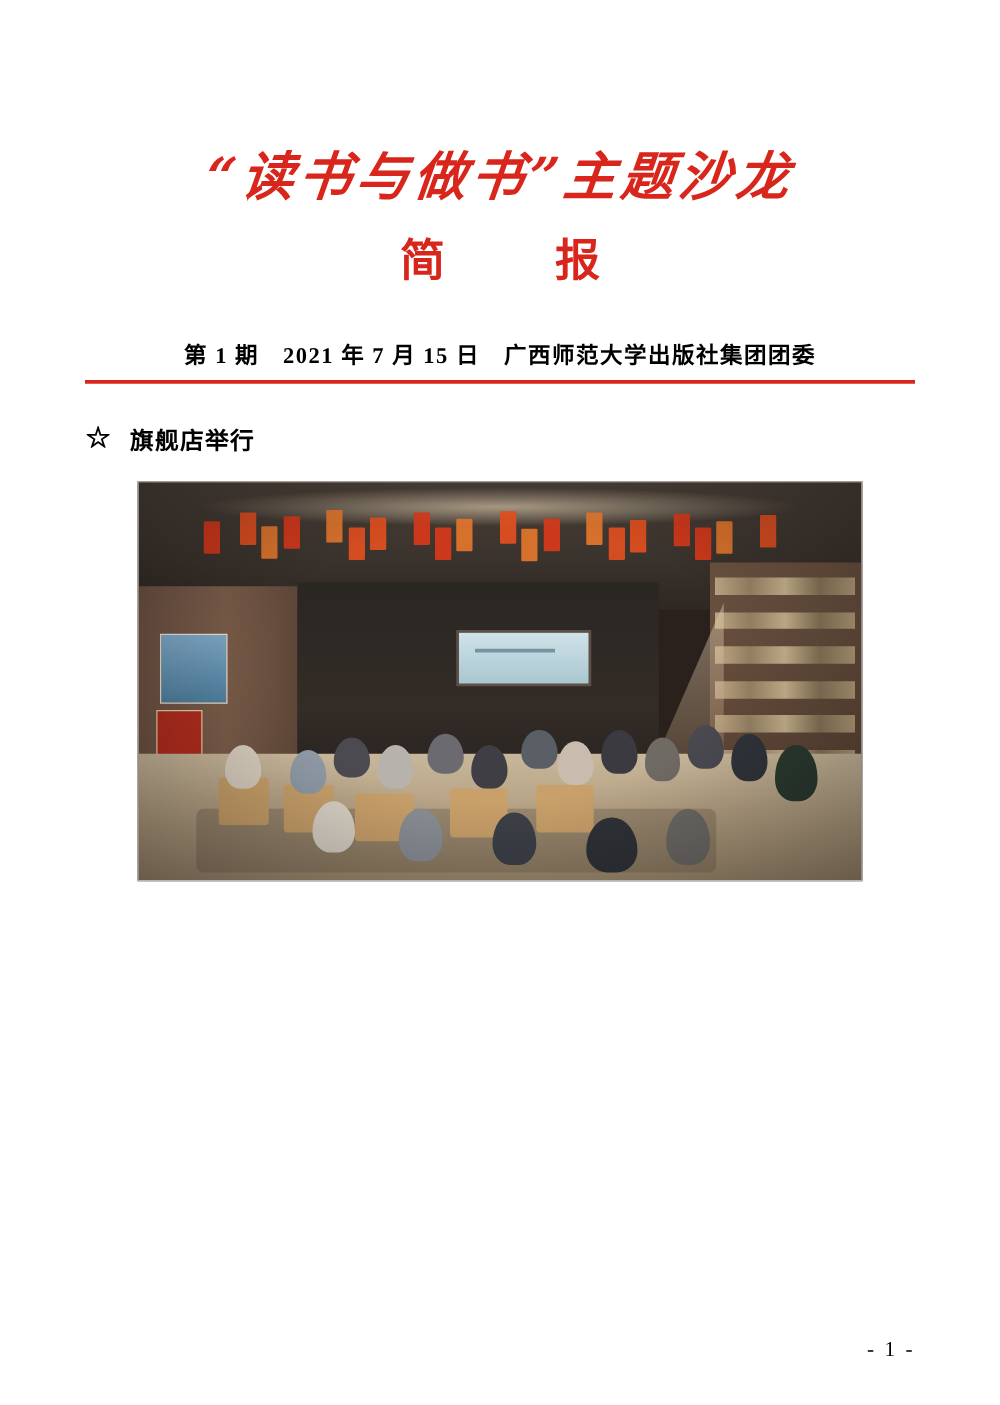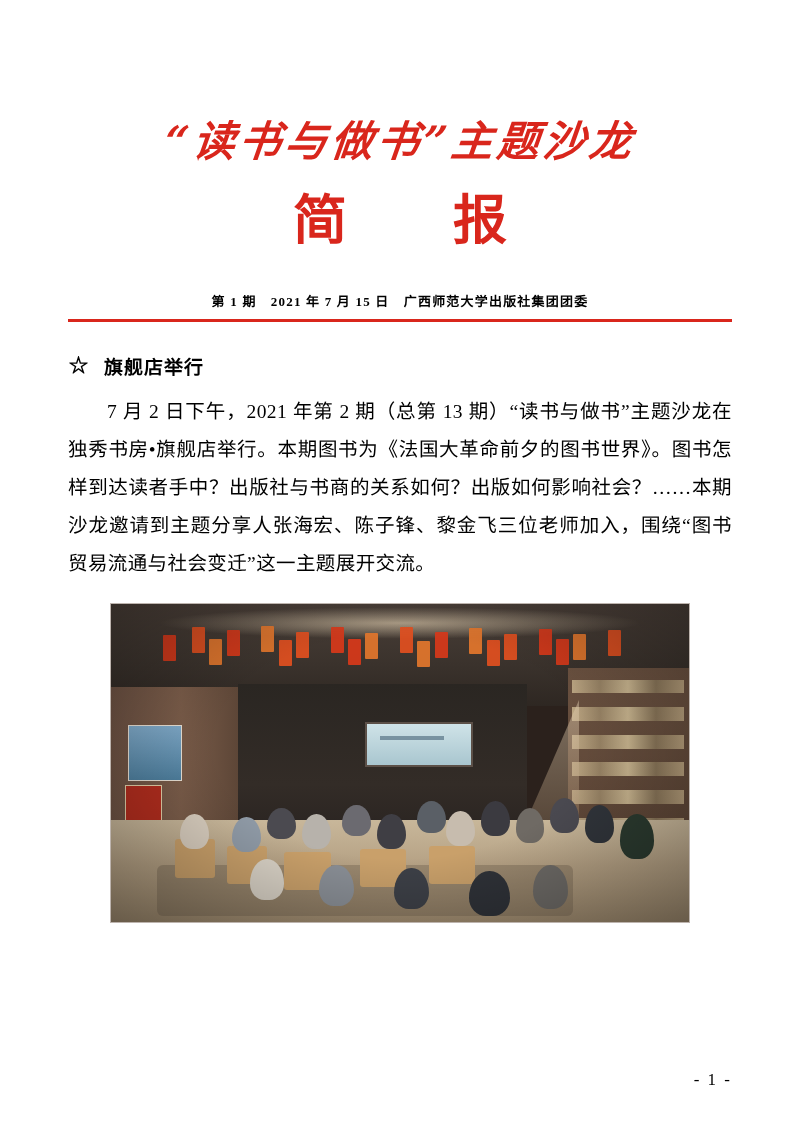--- a/index.html
+++ b/index.html
@@ -35,34 +35,34 @@
     font-weight: bold;
     letter-spacing: 4px;
     font-style: italic;
     line-height: 1.15;
     white-space: nowrap;
     transform: skewX(-6deg);
   }
   .banner-sub {
     color: #d9261c;
     font-family: "DejaVu Serif", "Liberation Serif", serif;
-    font-size: 54px;
+    font-size: 36px;
     font-weight: bold;
     letter-spacing: 26px;
     line-height: 1.2;
     margin-top: 22px;
     padding-left: 26px;
   }
 
   
   .issue-line {
     margin-top: 38px;
     text-align: center;
     font-family: "Liberation Serif", "DejaVu Serif", serif;
-    font-size: 13px;
+    font-size: 18px;
     font-weight: bold;
     letter-spacing: 1.2px;
     white-space: nowrap;
   }
   .issue-rule {
     margin-top: 9px;
     height: 3px;
     background: #d9261c;
     width: 100%;
   }
@@ -220,21 +220,20 @@
   </div>
 
   <div class="issue-line">第 1 期　2021 年 7 月 15 日　广西师范大学出版社集团团委</div>
   <div class="issue-rule"></div>
 
   <div class="section-head">
     <span class="star-icon">☆</span>
     <span>旗舰店举行</span>
   </div>
 
-  <div class="body-text">7 月 2 日下午，2021 年第 2 期（总第 13 期）“读书与做书”主题沙龙在独秀书房•旗舰店举行。本期图书为《法国大革命前夕的图书世界》。图书怎样到达读者手中？出版社与书商的关系如何？出版如何影响社会？……本期沙龙邀请到主题分享人张海宏、陈子锋、黎金飞三位老师加入，围绕“图书贸易流通与社会变迁”这一主题展开交流。</div>
 
   <div class="photo-wrap">
     <div class="photo" title="沙龙现场照片：书房内观众围坐听讲，天花板悬挂橙红色旗帜，右侧为书架与楼梯，前方有投影幕布">
       <div class="ph-ceiling"></div>
       <div class="ph-ceilglow"></div>
 
       <div class="flags">
         <div class="flag" style="left:14%; top:6%;"></div>
         <div class="flag alt" style="left:20%; top:10%;"></div>
         <div class="flag y" style="left:26%; top:4%;"></div>

